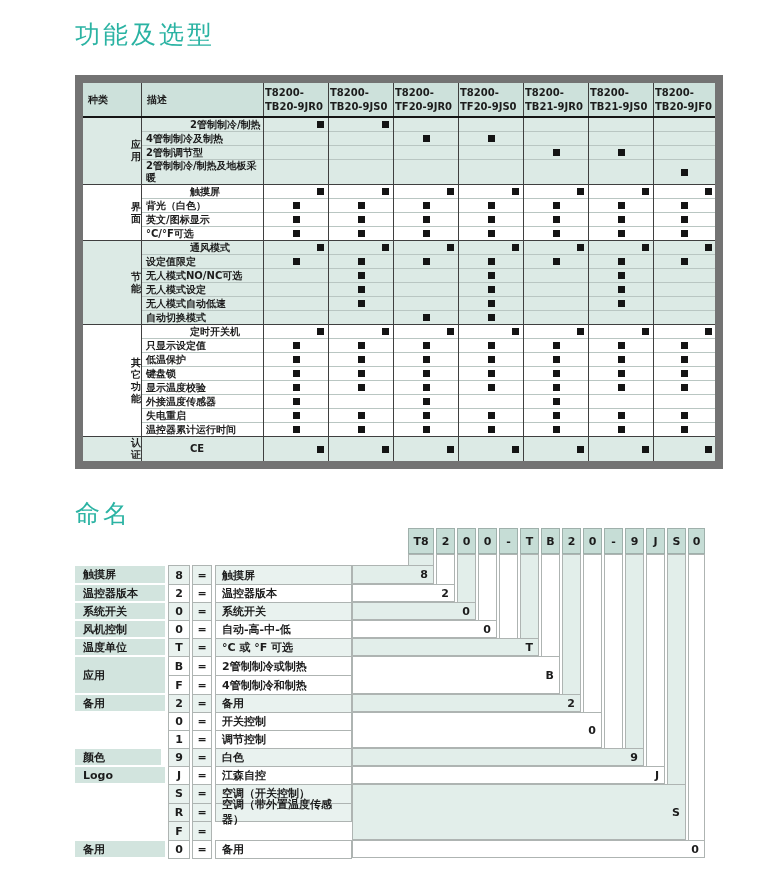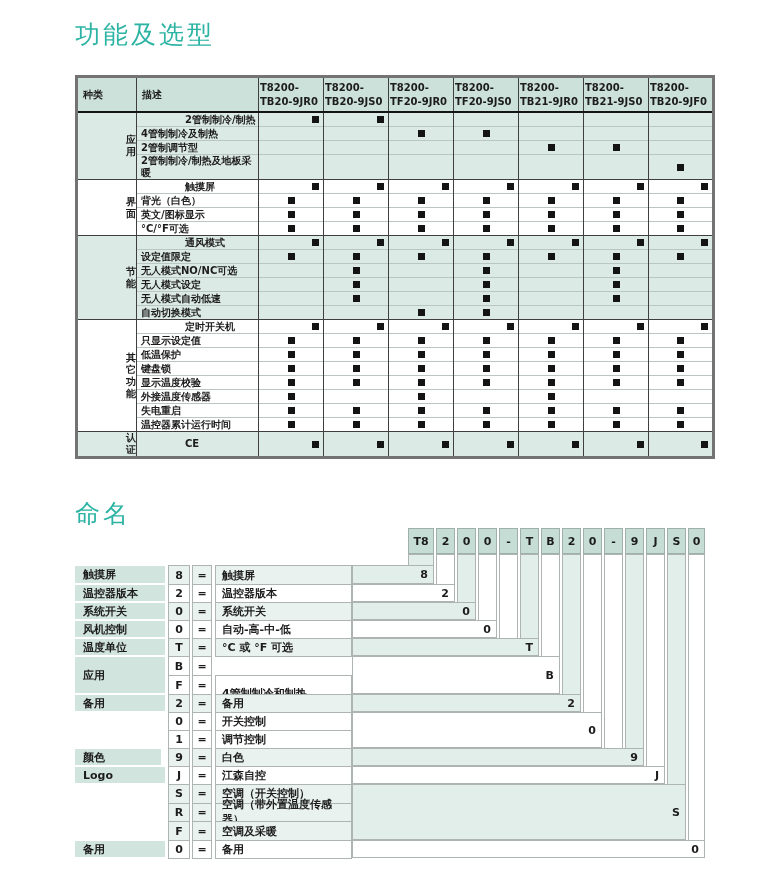--- a/index.html
+++ b/index.html
@@ -26,21 +26,21 @@
     font-size:25px;letter-spacing:3px;font-weight:normal;
   }
   #title-features{top:18px;}
   #title-naming{top:497px;}
 
   
   #func-table{
     position:absolute;left:75px;top:75px;
     border-collapse:collapse;table-layout:fixed;
     font-size:10px;font-weight:bold;color:var(--ink);
-    border:3px solid #737373;
+    border:8px solid #737373;
   }
   #func-table th{
     background:var(--th-tint);
     border:1px solid var(--grid-dark);
     border-bottom:2px solid #141414;
     white-space:pre-line;line-height:1.35;padding:3px 1px;
     font-size:10px;text-align:left;vertical-align:middle;
   }
   #func-table th.left{text-align:left;padding-left:5px;}
   #func-table td{
@@ -445,23 +445,24 @@
     <div class="n-cell center plain" style="left: 93px; top: 92px; width: 22px; height: 19px;">0</div>
     <div class="n-cell center plain" style="left: 117px; top: 92px; width: 20px; height: 19px;">=</div>
     <div class="n-cell desc plain" style="left: 140px; top: 92px; width: 137px; height: 19px;">自动-高-中-低</div>
     <div class="n-label" style="left: 0px; top: 111px; width: 90px; height: 16px;">温度单位</div>
     <div class="n-cell center tinted" style="left: 93px; top: 110px; width: 22px; height: 19px;">T</div>
     <div class="n-cell center tinted" style="left: 117px; top: 110px; width: 20px; height: 19px;">=</div>
     <div class="n-cell desc tinted" style="left: 140px; top: 110px; width: 137px; height: 19px;">°C 或 °F 可选</div>
     <div class="n-label" style="left: 0px; top: 129px; width: 90px; height: 36px;">应用</div>
     <div class="n-cell center plain" style="left: 93px; top: 128px; width: 22px; height: 20px;">B</div>
     <div class="n-cell center plain" style="left: 117px; top: 128px; width: 20px; height: 20px;">=</div>
+    <div class="n-cell desc plain" style="left: 140px; top: 128px; width: 137px; height: 20px;">2管制制冷或制热</div>
     <div class="n-cell center plain" style="left: 93px; top: 147px; width: 22px; height: 20px;">F</div>
     <div class="n-cell center plain" style="left: 117px; top: 147px; width: 20px; height: 20px;">=</div>
-    <div class="n-cell desc plain" style="left: 140px; top: 147px; width: 137px; height: 36px;">4管制制冷和制热</div>
+    <div class="n-cell desc plain" style="left: 140px; top: 147px; width: 137px; height: 20px;">4管制制冷和制热</div>
     <div class="n-label" style="left: 0px; top: 167px; width: 90px; height: 16px;">备用</div>
     <div class="n-cell center tinted" style="left: 93px; top: 166px; width: 22px; height: 19px;">2</div>
     <div class="n-cell center tinted" style="left: 117px; top: 166px; width: 20px; height: 19px;">=</div>
     <div class="n-cell desc tinted" style="left: 140px; top: 166px; width: 137px; height: 19px;">备用</div>
     <div class="n-cell center plain" style="left: 93px; top: 184px; width: 22px; height: 19px;">0</div>
     <div class="n-cell center plain" style="left: 117px; top: 184px; width: 20px; height: 19px;">=</div>
     <div class="n-cell desc plain" style="left: 140px; top: 184px; width: 137px; height: 19px;">开关控制</div>
     <div class="n-cell center plain" style="left: 93px; top: 202px; width: 22px; height: 19px;">1</div>
     <div class="n-cell center plain" style="left: 117px; top: 202px; width: 20px; height: 19px;">=</div>
     <div class="n-cell desc plain" style="left: 140px; top: 202px; width: 137px; height: 19px;">调节控制</div>
@@ -474,18 +475,17 @@
     <div class="n-cell center plain" style="left: 117px; top: 238px; width: 20px; height: 19px;">=</div>
     <div class="n-cell desc plain" style="left: 140px; top: 238px; width: 137px; height: 19px;">江森自控</div>
     <div class="n-cell center tinted" style="left: 93px; top: 256px; width: 22px; height: 19.6667px;">S</div>
     <div class="n-cell center tinted" style="left: 117px; top: 256px; width: 20px; height: 19.6667px;">=</div>
     <div class="n-cell desc tinted" style="left: 140px; top: 256px; width: 137px; height: 19.6667px;">空调（开关控制）</div>
     <div class="n-cell center tinted" style="left: 93px; top: 274.667px; width: 22px; height: 19.6667px;">R</div>
     <div class="n-cell center tinted" style="left: 117px; top: 274.667px; width: 20px; height: 19.6667px;">=</div>
     <div class="n-cell desc tinted" style="left: 140px; top: 274.667px; width: 137px; height: 19.6667px;">空调（带外置温度传感器）</div>
     <div class="n-cell center tinted" style="left: 93px; top: 293.333px; width: 22px; height: 19.6667px;">F</div>
     <div class="n-cell center tinted" style="left: 117px; top: 293.333px; width: 20px; height: 19.6667px;">=</div>
-    <div class="n-cell desc tinted" style="left: 140px; top: 293.333px; width: 137px; height: 19.6667px;">空调及采暖</div>
     <div class="n-label" style="left: 0px; top: 313px; width: 90px; height: 16px;">备用</div>
     <div class="n-cell center plain" style="left: 93px; top: 312px; width: 22px; height: 19px;">0</div>
     <div class="n-cell center plain" style="left: 117px; top: 312px; width: 20px; height: 19px;">=</div>
     <div class="n-cell desc plain" style="left: 140px; top: 312px; width: 137px; height: 19px;">备用</div>
   </div>
 
 </body></html>

